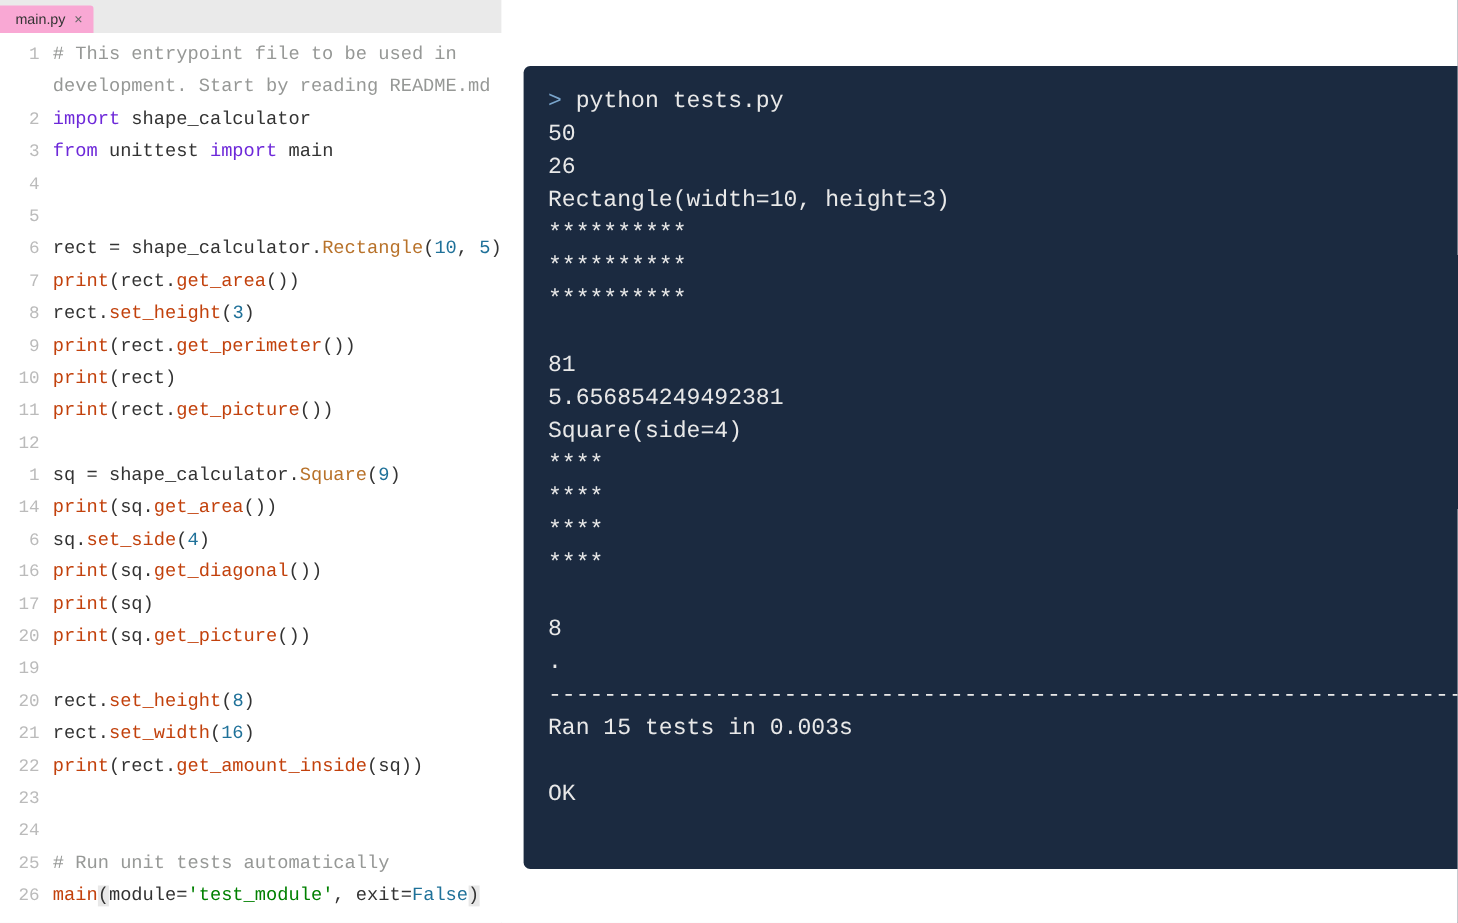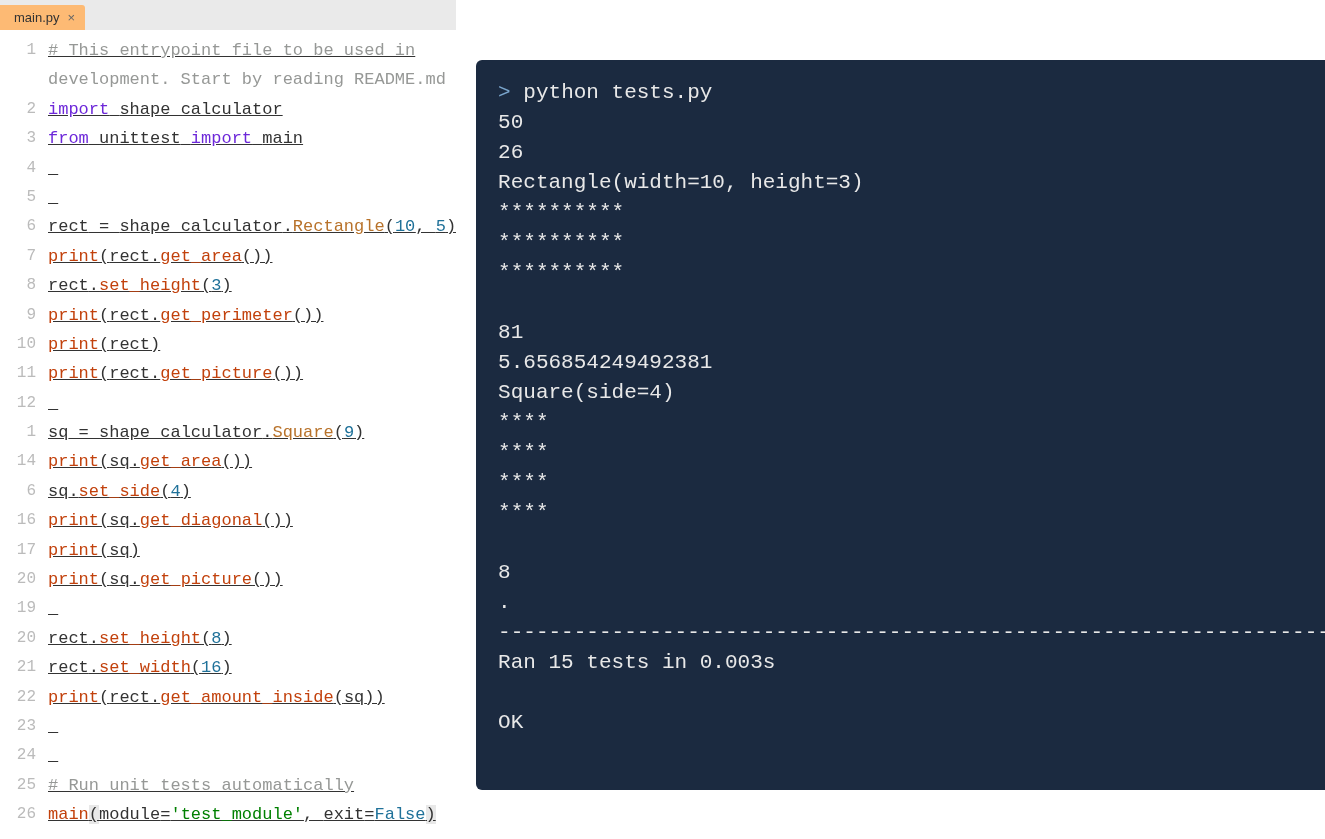--- a/index.html
+++ b/index.html
@@ -20,21 +20,21 @@
     flex-direction: column;
     background: #fff;
   }
   .tab-bar {
     height: 30px;
     background: #eaeaea;
     display: flex;
     align-items: flex-end;
   }
   .tab {
-    background: #fdba74;
+    background: #f9a8d4;
     padding: 5px 8px 5px 14px;
     font-size: 13px;
     font-family: "Segoe UI", Arial, sans-serif;
     color: #333;
     display: flex;
     align-items: center;
     gap: 6px;
     border-top-right-radius: 3px;
   }
   .tab-close {
@@ -59,21 +59,20 @@
     font-size: 16px;
   }
   .gutter .ln { height: 29.4px; }
   .code {
     flex: 1;
     white-space: pre;
     color: #333;
   }
   .code-line {
     height: 29.4px;
-    text-decoration: underline;
   }
   .wrap-indent {
     height: 29.4px;
   }
   .tok-comment { color: #969896; }
   .tok-keyword { color: #6d28d9; }
   .tok-ident   { color: #333; }
   .tok-func    { color: #c2410c; }
   .tok-class   { color: #b8722a; }
   .tok-num     { color: #1f7199; }

